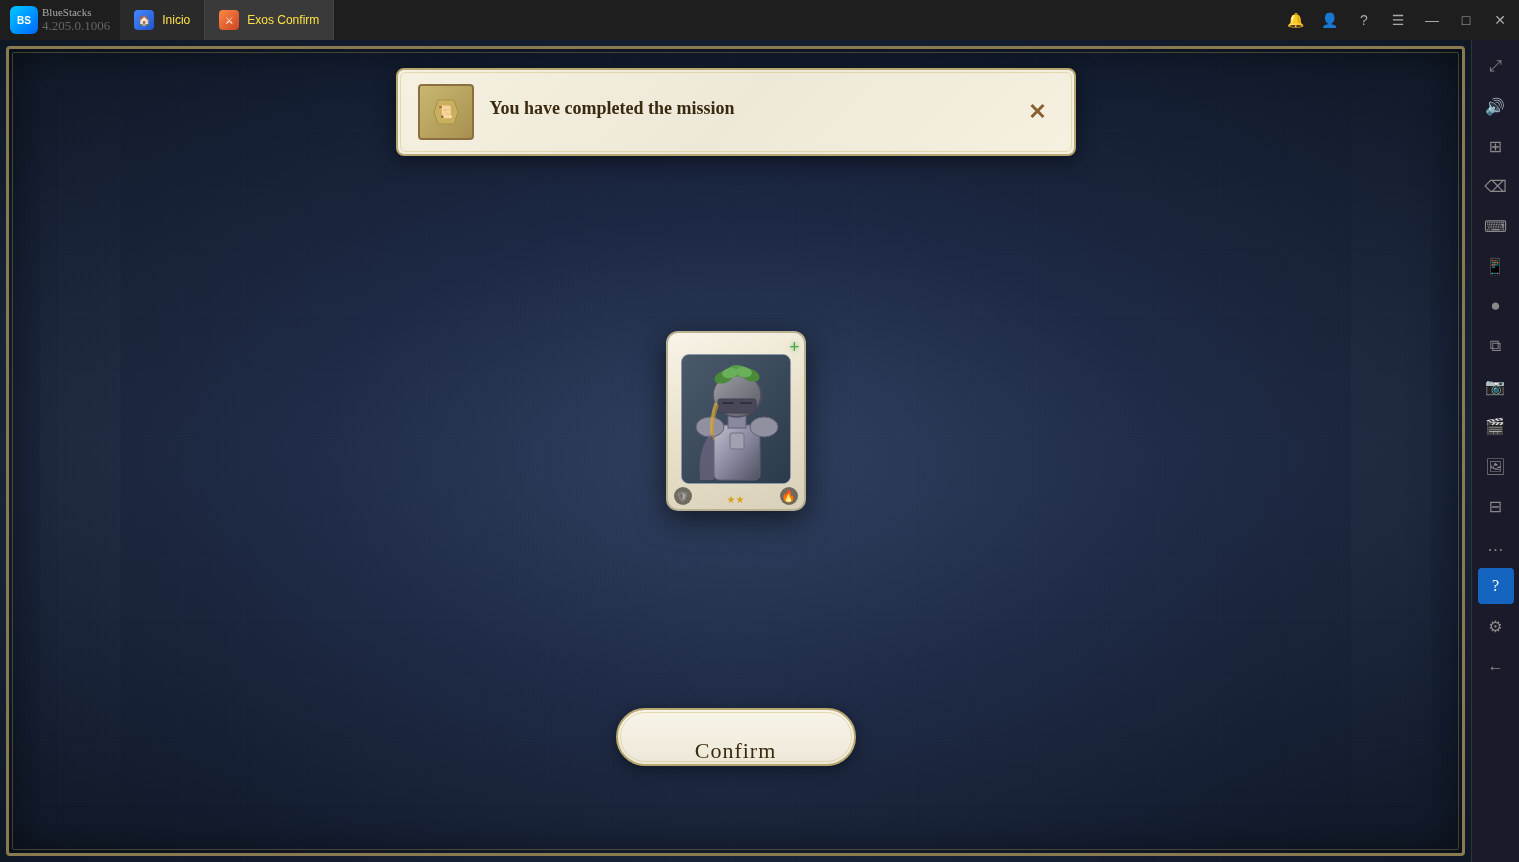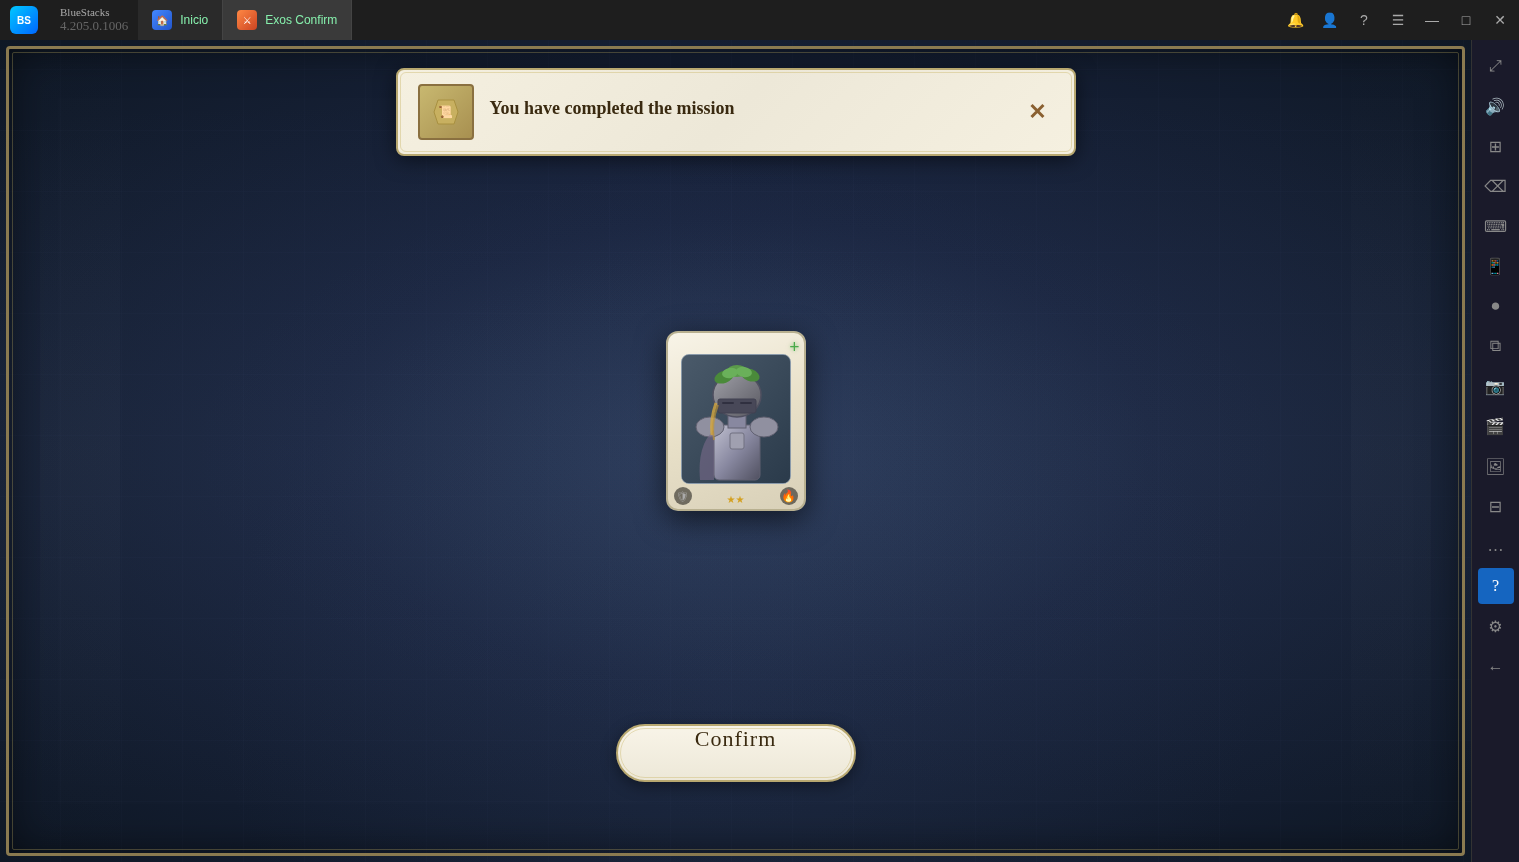--- a/index.html
+++ b/index.html
@@ -20,21 +20,21 @@
       display: flex;
       align-items: center;
       position: relative;
       z-index: 100;
     }
 
     .titlebar-logo {
       display: flex;
       align-items: flex-start;
       padding: 0 10px;
-      gap: 22px;
+      gap: 4px;
     }
 
     .bs-logo {
       width: 28px;
       height: 28px;
       background: linear-gradient(135deg, #00c8ff, #0066ff);
       border-radius: 6px;
       display: flex;
       align-items: center;
       justify-content: center;
@@ -83,21 +83,21 @@
     .tab-icon-exos {
       background: linear-gradient(135deg, #ff8844, #cc4422);
       display: flex;
       align-items: center;
       justify-content: center;
       color: white;
       font-size: 10px;
     }
 
     .tab-label {
-      color: #86efac;
+      color: #fde047;
       font-size: 12px;
       font-family: sans-serif;
     }
 
     .titlebar-controls {
       margin-left: auto;
       display: flex;
       align-items: center;
       gap: 4px;
       padding-right: 4px;
@@ -342,30 +342,30 @@
       display: flex;
       align-items: center;
       justify-content: center;
       color: #ff5522;
       font-size: 12px;
     }
 
     
     .confirm-button {
       position: absolute;
-      bottom: 80px;
+      bottom: 96px;
       left: 50%;
       transform: translateX(-50%);
       width: 240px;
       height: 58px;
       background: linear-gradient(180deg, #f8f4e8, #ede8d8);
       border: 2px solid #b8a870;
       border-radius: 30px;
       display: flex;
-      align-items: flex-start;
+      align-items: flex-end;
       justify-content: center;
       cursor: pointer;
       box-shadow: 0 4px 15px rgba(0,0,0,0.4);
       z-index: 50;
     }
 
     .confirm-button::before {
       content: '';
       position: absolute;
       inset: 2px;

